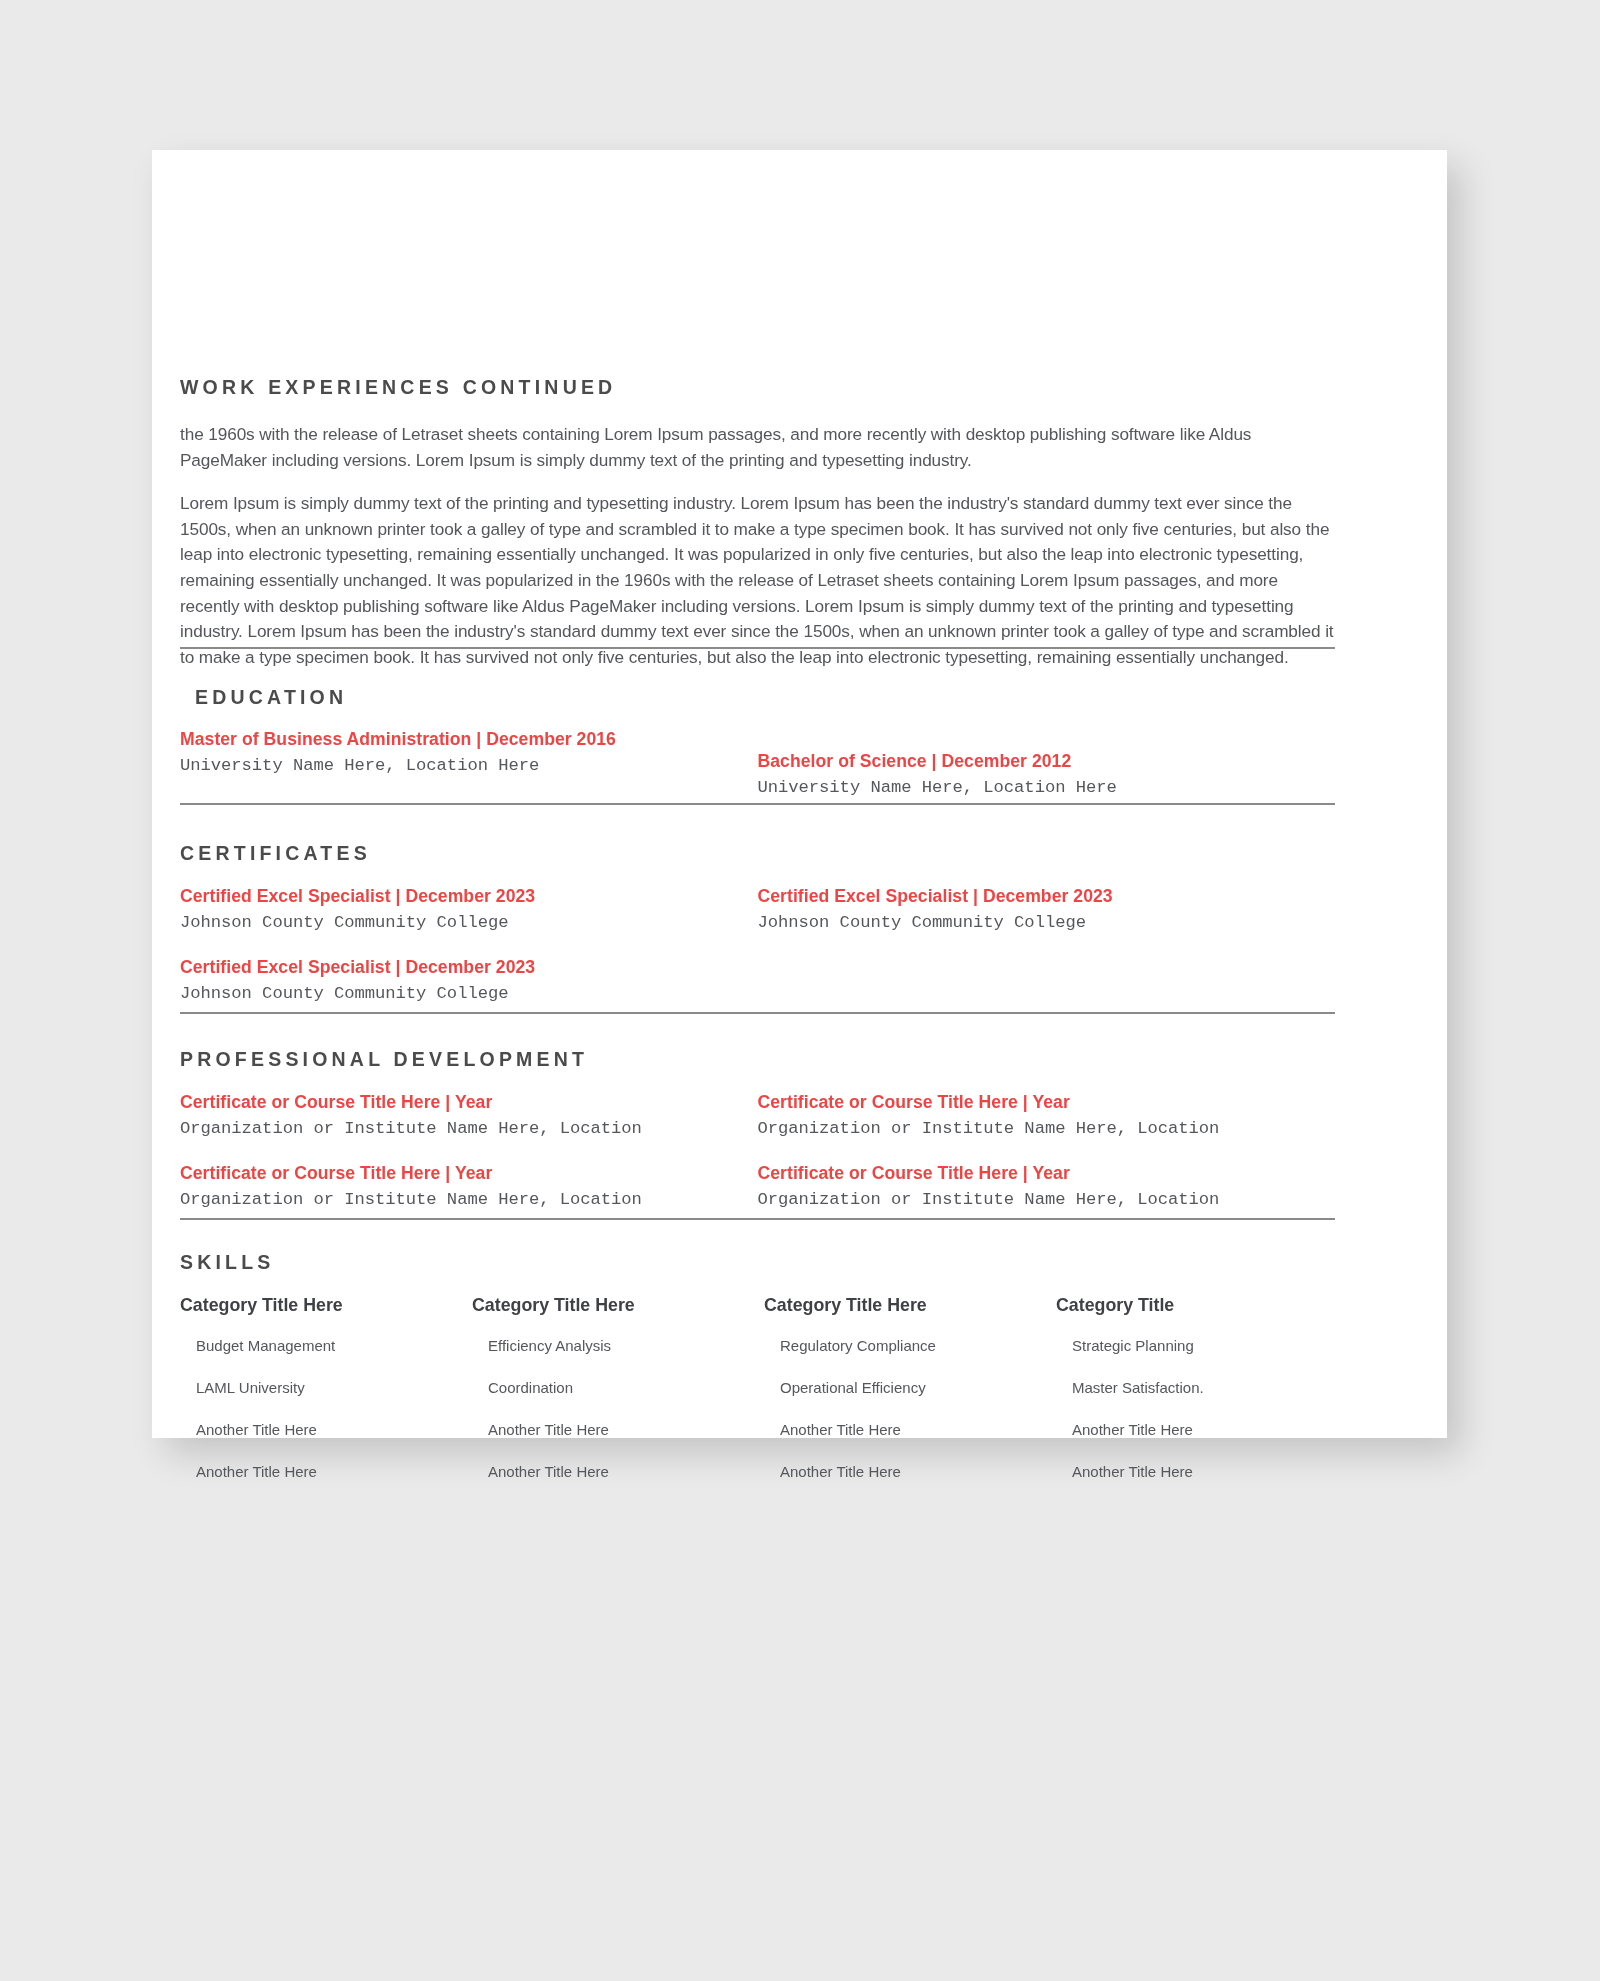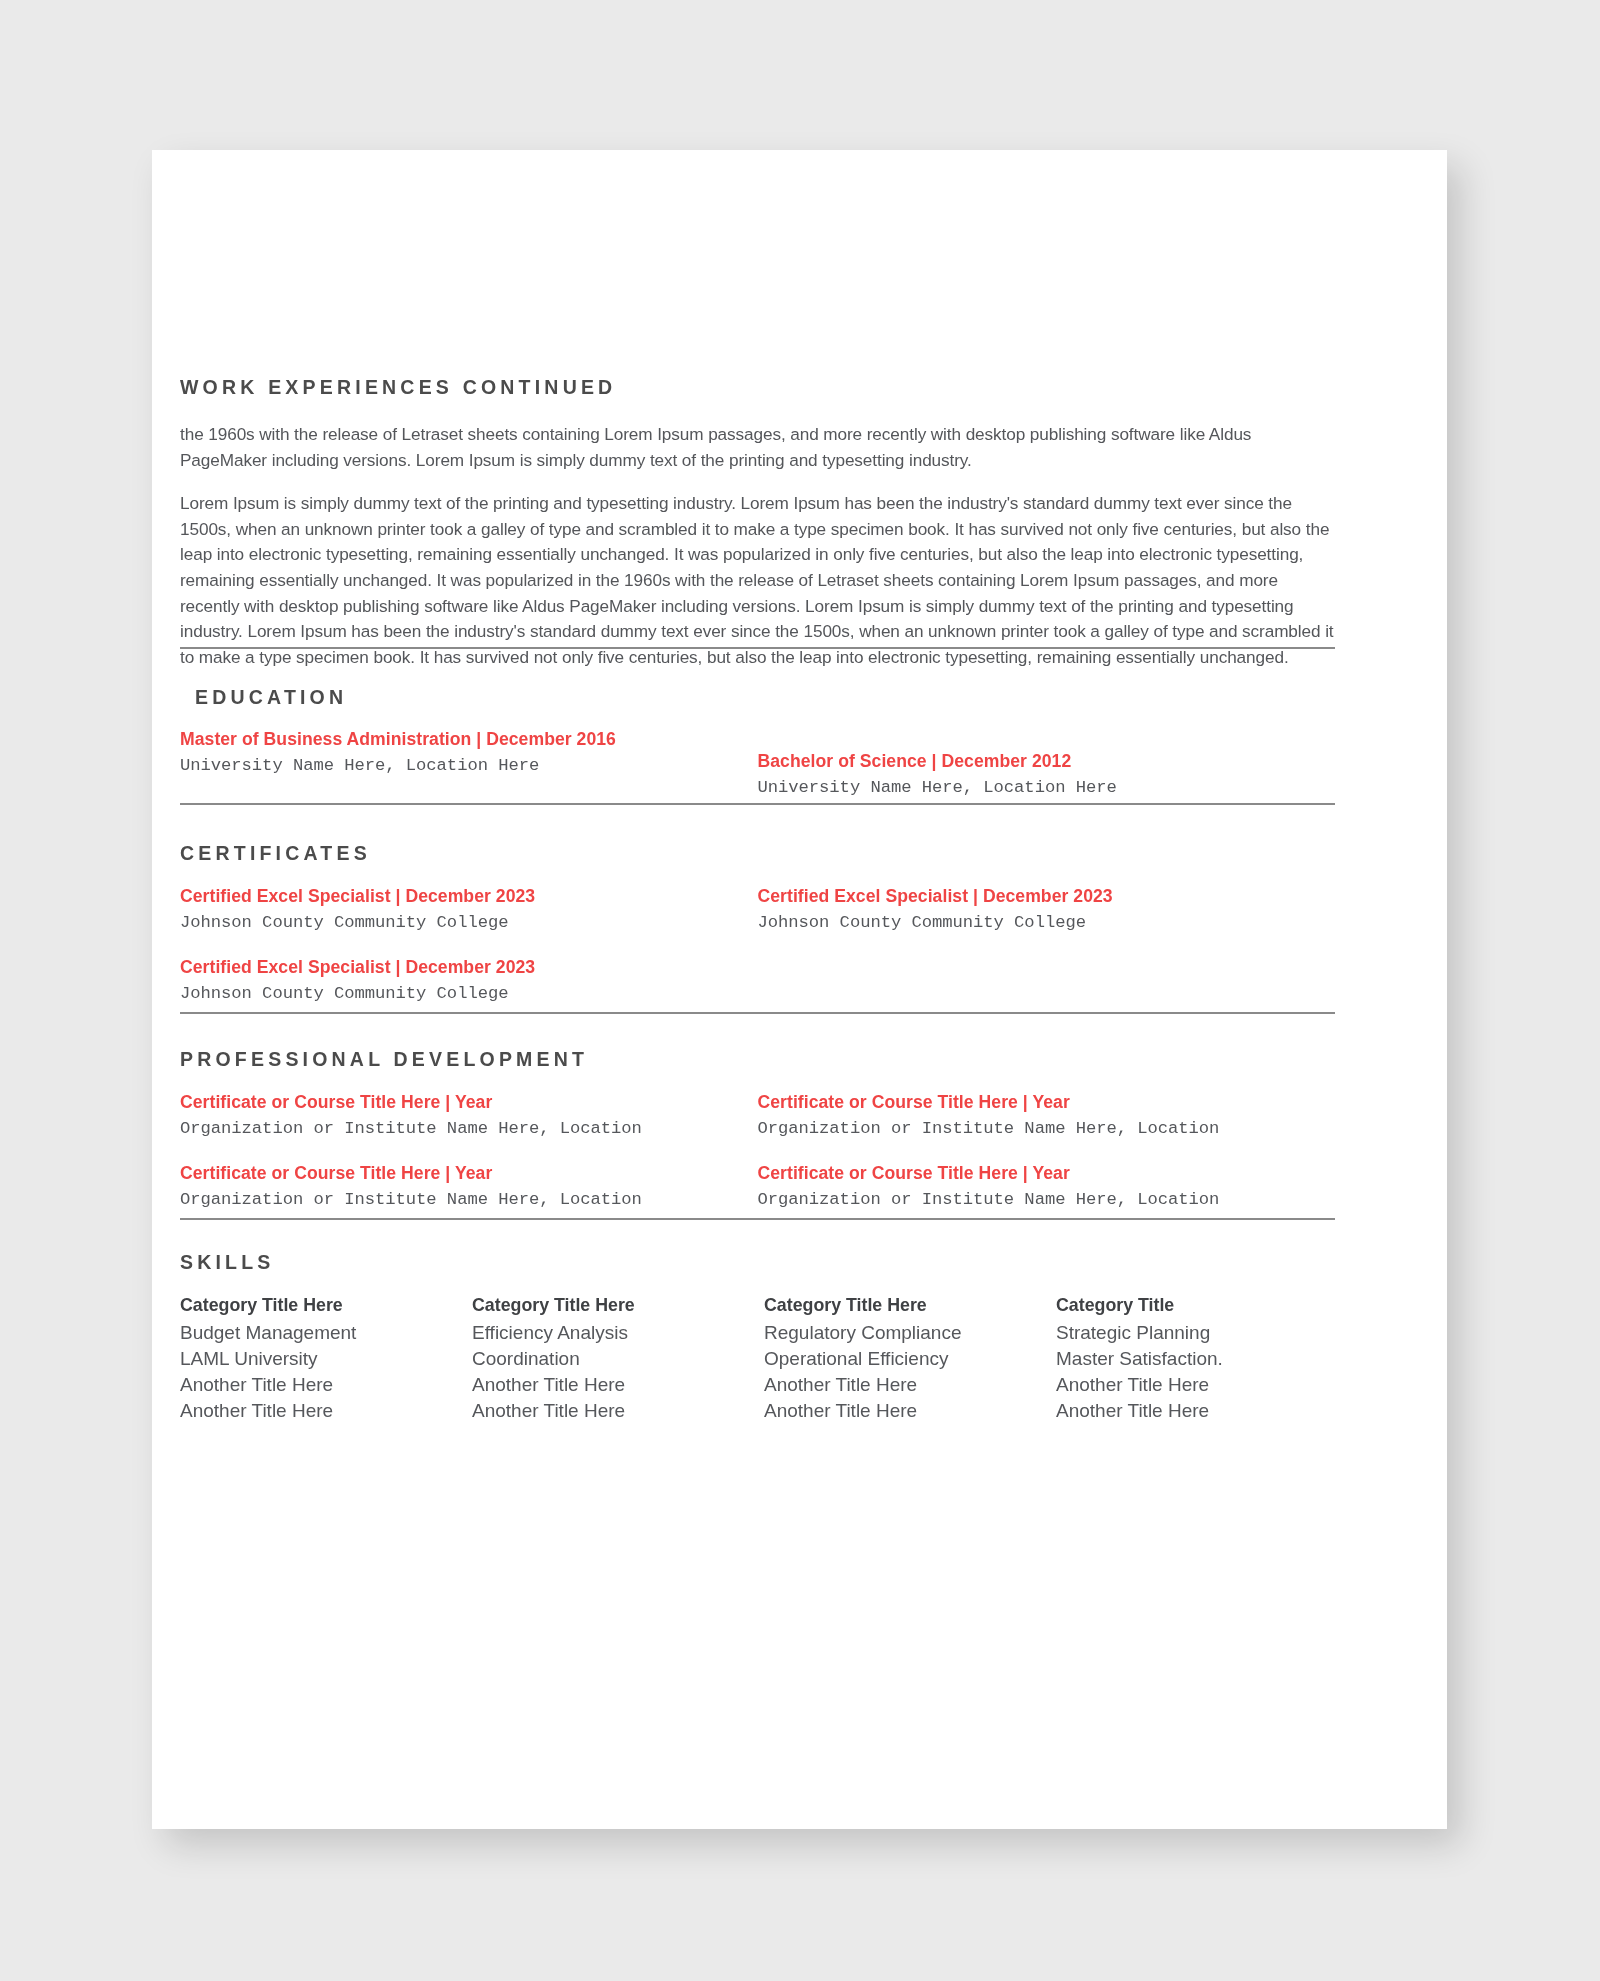--- a/index.html
+++ b/index.html
@@ -20,21 +20,21 @@
     height: 1981px;
     overflow: hidden;
   }
 
   
   .page {
     position: absolute;
     left: 152px;
     top: 150px;
     width: 1295px;
-    height: 1679px;
+    height: 1288px;
     background: #ffffff;
     box-shadow: 14px 16px 34px rgba(0,0,0,0.16);
     box-sizing: border-box;
     padding: 0;
   }
 
   
 
   
   .section-heading {
@@ -115,25 +115,25 @@
   .skill-col-title {
     font-family: "Liberation Sans", sans-serif;
     font-size: 17.8px;
     font-weight: 700;
     color: #3f4144;
     line-height: 1.3;
     margin: 0 0 3px 0;
   }
   .skill-item {
     font-family: "Liberation Sans", sans-serif;
-    font-size: 19px;
+    font-size: 15px;
     font-weight: 400;
     color: #55575b;
     line-height: 26px;
-    margin: 0;
+    margin: 16px;
   }
 
   
   .blk-work      { position: absolute; left: 28px; top: 226px;  width: 1155px; }
   .blk-work-body { position: absolute; left: 28px; top: 272px;  width: 1155px; }
   .rule-1        { position: absolute; left: 28px; top: 497px;  width: 1155px; }
 
   .blk-edu-head  { position: absolute; left: 43px; top: 536px;  width: 1155px; }
   .blk-edu       { position: absolute; left: 28px; top: 578px;  width: 1155px; }
   .rule-2        { position: absolute; left: 28px; top: 653px;  width: 1155px; }

